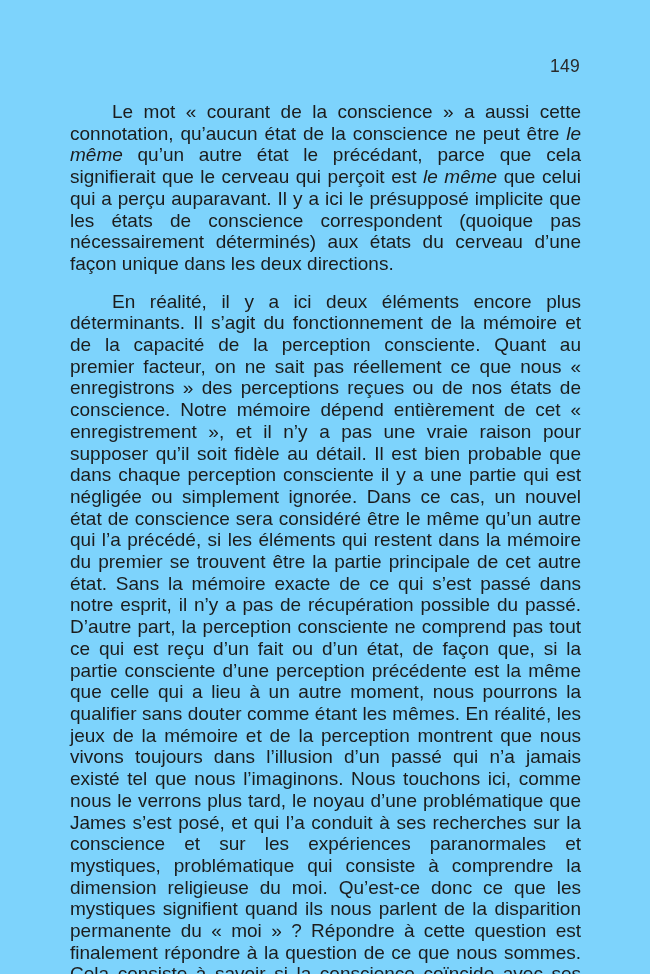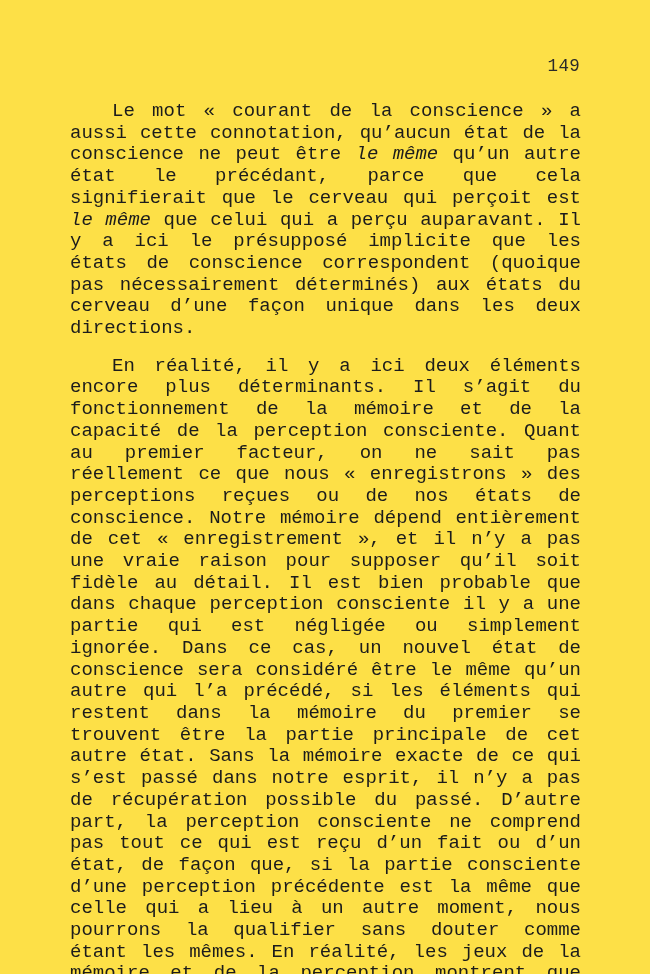--- a/index.html
+++ b/index.html
@@ -5,23 +5,23 @@
 <style>
   html, body {
     margin: 0;
     padding: 0;
     background: #ffffff;
   }
   .page {
     position: relative;
     width: 650px;
     height: 974px;
-    background: #fde047;
+    background: #7dd3fc;
     overflow: hidden;
-    font-family: Liberation Mono, monospace;
+    font-family: Liberation Sans, sans-serif;
     color: #1a1a1a;
     -webkit-font-smoothing: antialiased;
   }
   .folio {
     position: absolute;
     top: 58px;
     right: 70px;
     font-size: 17.5px;
     line-height: 1;
     color: #2a2a2a;

